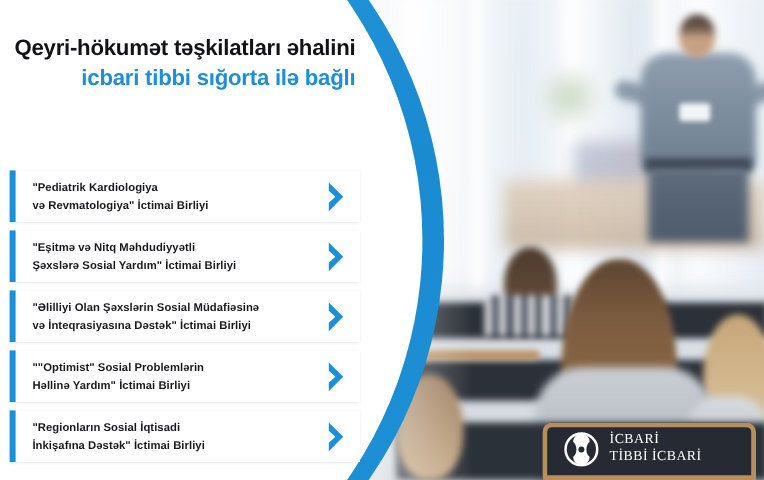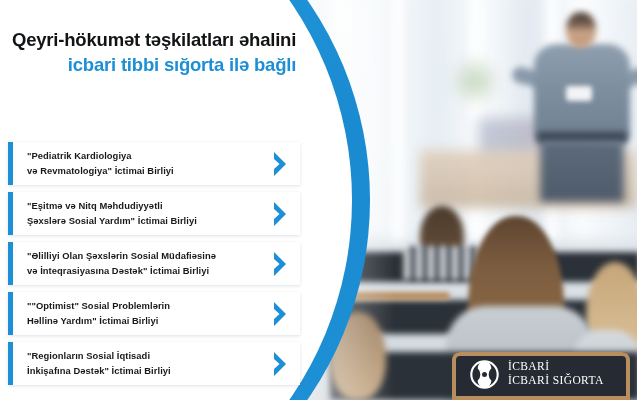--- a/index.html
+++ b/index.html
@@ -444,18 +444,18 @@
     <div class="logo">
       <span class="logo-mark">
         <svg viewBox="0 0 29 29" width="29" height="29" aria-hidden="true">
           <circle cx="14.5" cy="14.5" r="13.2" fill="none" stroke="#ffffff" stroke-width="2.1"></circle>
           <path d="M7.6 8.2 A8.6 8.6 0 0 1 7.6 20.8 A6.3 6.3 0 0 0 21.4 20.8 A8.6 8.6 0 0 1 21.4 8.2 A6.3 6.3 0 0 0 7.6 8.2 Z" fill="#ffffff"></path>
           <circle cx="14.5" cy="14.5" r="2.5" fill="#262b33"></circle>
         </svg>
       </span>
       <span class="logo-text">
         <span>İCBARİ</span><br>
-        <span>İCBARİ SIĞORTA</span>
+        <span>TİBBİ İCBARİ</span>
       </span>
     </div>
 
   </div>
 </div>
 
 </body></html>

